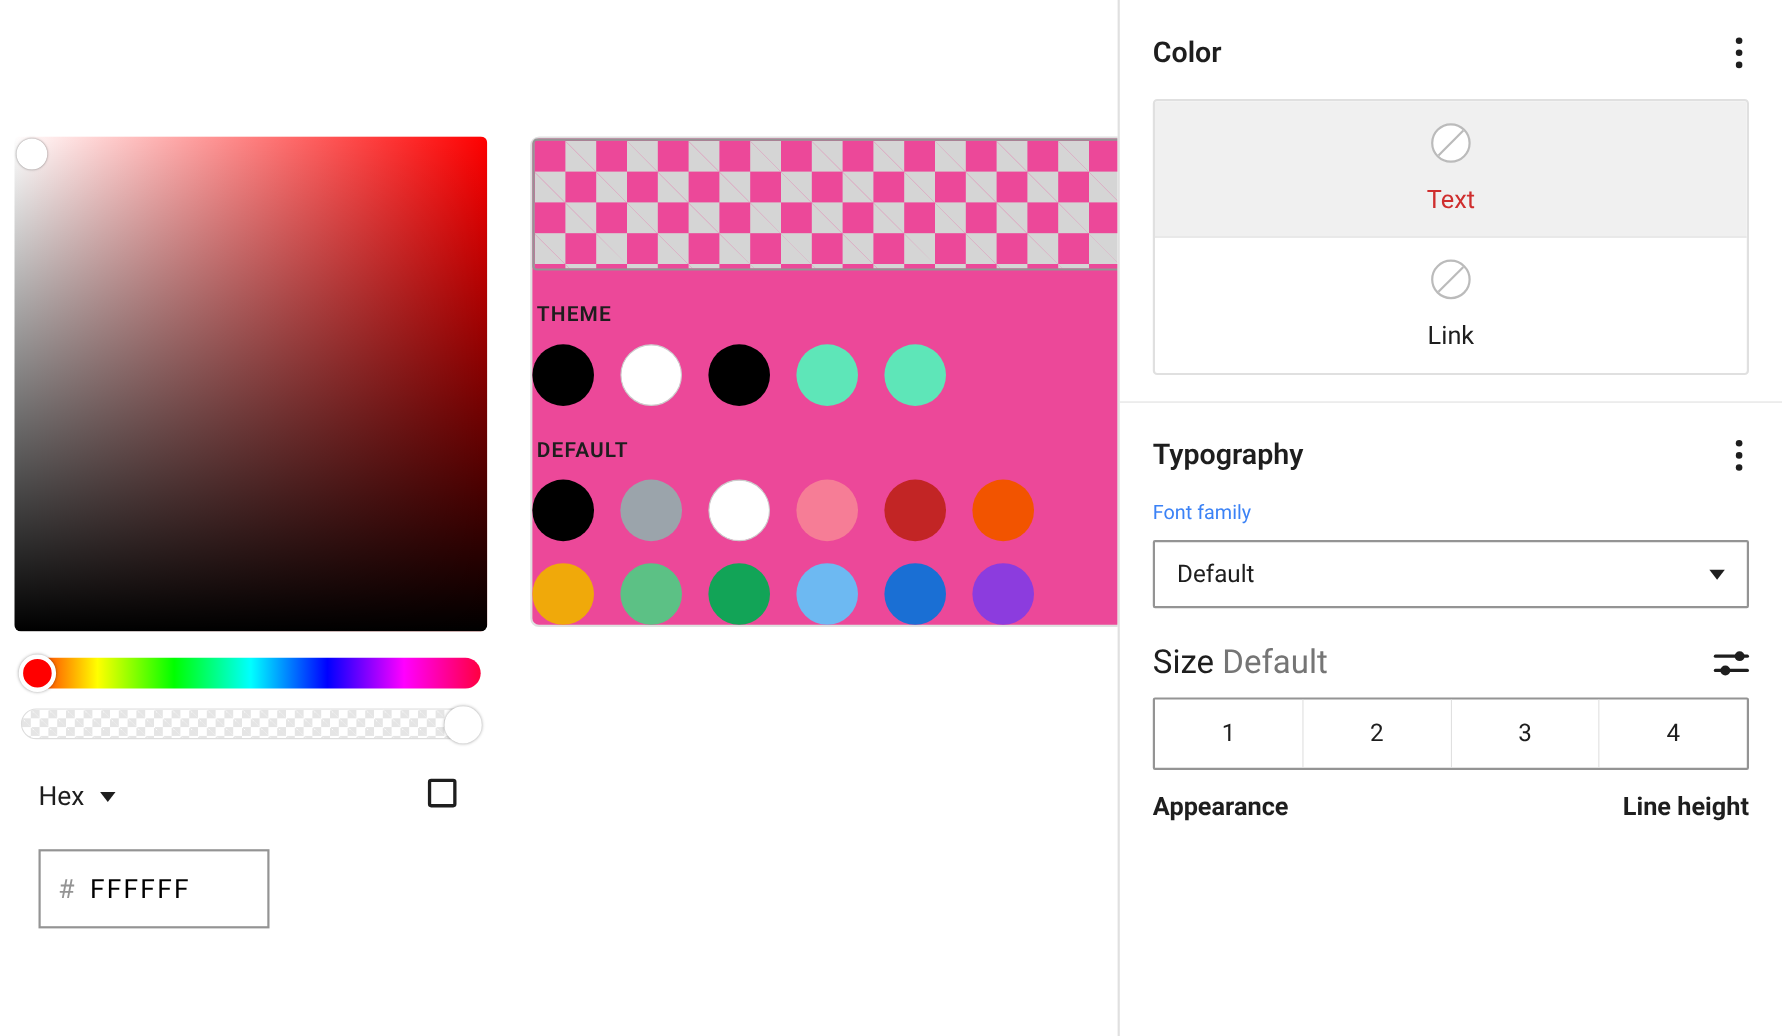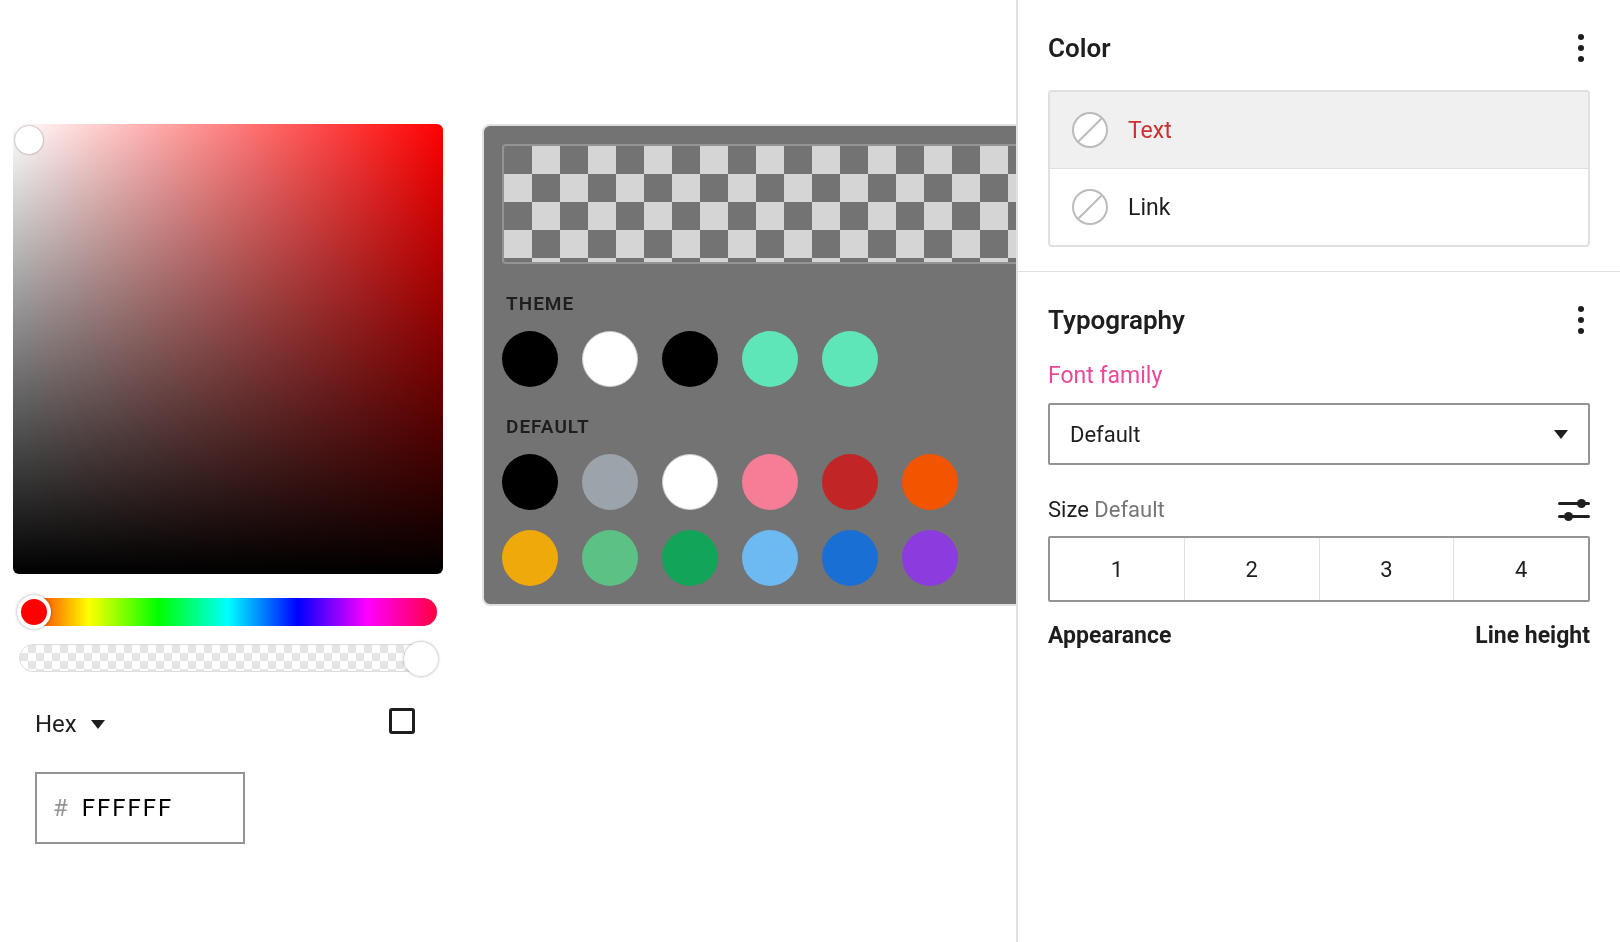--- a/index.html
+++ b/index.html
@@ -17,45 +17,45 @@
 .format-select { display: flex; align-items: center; gap: 8px; font-size: 24px; color: #1e1e1e; cursor: pointer; }
 .format-select .chev { width: 0; height: 0; border-left: 7px solid transparent; border-right: 7px solid transparent; border-top: 9px solid #1e1e1e; margin-left: 6px; }
 .copy-icon { width: 32px; height: 32px; position: relative; cursor: pointer; }
 .copy-icon .sq1 { position: absolute; top: 0; left: 0; width: 26px; height: 26px; border: 3px solid #1e1e1e; border-radius: 3px; background: #fff; }
 .copy-icon .sq2 { position: absolute; bottom: -6px; right: -6px; width: 26px; height: 26px; border: 3px solid #1e1e1e; border-radius: 3px; background: #fff; z-index: -1; }
 .hex-input-wrap { margin: 32px 22px 30px; width: 210px; height: 72px; border: 2px solid #949494; display: flex; align-items: center; padding: 0 16px; font-size: 24px; }
 .hex-input-wrap .hash { color: #949494; margin-right: 14px; }
 .hex-input-wrap input { border: none; outline: none; font-size: 24px; letter-spacing: 2px; width: 140px; }
 
 
-.swatches-panel { position: absolute; left: 482px; top: 124px; width: 652px; background: #737373; border: 2px solid #e0e0e0; border-radius: 8px; padding: 18px; }
+.swatches-panel { position: absolute; left: 482px; top: 124px; width: 652px; background: #ec4899; border: 2px solid #e0e0e0; border-radius: 8px; }
 .transparent-preview { width: 100%; height: 120px; border: 2px solid #949494; border-radius: 4px; background-image: linear-gradient(45deg,#d5d5d5 25%,transparent 25%,transparent 75%,#d5d5d5 75%),linear-gradient(45deg,#d5d5d5 25%,transparent 25%,transparent 75%,#d5d5d5 75%); background-size: 56px 56px; background-position: 0 0,28px 28px; }
 .swatch-section-label { font-size: 19px; font-weight: 600; letter-spacing: 1px; color: #1e1e1e; margin: 28px 0 16px 4px; }
 .swatch-row { display: flex; gap: 24px; flex-wrap: wrap; }
 .swatch { width: 56px; height: 56px; border-radius: 50%; cursor: pointer; }
 .swatch.bordered { border: 1px solid #ccc; }
 
 
 .sidebar { position: absolute; right: 0; top: 0; width: 604px; height: 100%; border-left: 2px solid #e0e0e0; background: #fff; }
 .sidebar-section { padding: 28px 30px 24px; border-bottom: 1px solid #e0e0e0; }
 .section-header { display: flex; justify-content: space-between; align-items: center; margin-bottom: 22px; }
 .section-title { font-size: 26px; font-weight: 600; }
 .kebab { display: flex; flex-direction: column; gap: 5px; cursor: pointer; padding: 6px; }
 .kebab span { width: 6px; height: 6px; background: #1e1e1e; border-radius: 50%; }
 .color-list { border: 2px solid #e0e0e0; border-radius: 4px; overflow: hidden; }
-.color-item { display: flex; align-items: center; gap: 20px; padding: 20px 22px; border-bottom: 1px solid #e0e0e0; cursor: pointer; font-size: 23px; }
+.color-item { display: flex; align-items: center; gap: 20px; padding: 20px 22px; border-bottom: 1px solid #e0e0e0; cursor: pointer; font-size: 23px; flex-direction: column; }
 .color-item:last-child { border-bottom: none; align-items: center; }
 .color-item.active { background: #f0f0f0; color: #cf2e2e; }
 .none-swatch { width: 36px; height: 36px; border-radius: 50%; border: 2px solid #bbb; position: relative; background: #fff; }
 .none-swatch::after { content: ""; position: absolute; width: 100%; height: 2px; background: #bbb; top: 50%; left: 0; transform: translateY(-50%) rotate(-45deg); }
-.field-label { font-size: 23px; margin-bottom: 14px; color: #ec4899; }
+.field-label { font-size: 18px; margin-bottom: 14px; color: #3b82f6; }
 .select-input { width: 100%; height: 62px; border: 2px solid #949494; display: flex; align-items: center; justify-content: space-between; padding: 0 20px; font-size: 22px; cursor: pointer; border-radius: 2px; }
 .select-input .chev { width: 0; height: 0; border-left: 7px solid transparent; border-right: 7px solid transparent; border-top: 9px solid #1e1e1e; }
 .size-row { display: flex; justify-content: space-between; align-items: center; margin-top: 32px; margin-bottom: 14px; }
-.size-label { font-size: 22px; }
+.size-label { font-size: 30px; }
 .size-label .muted { color: #757575; }
 .sliders-icon { width: 32px; height: 22px; position: relative; cursor: pointer; }
 .sliders-icon::before, .sliders-icon::after { content: ""; position: absolute; left: 0; right: 0; height: 3px; background: #1e1e1e; border-radius: 2px; }
 .sliders-icon::before { top: 3px; }
 .sliders-icon::after { bottom: 3px; }
 .sliders-icon .knob1, .sliders-icon .knob2 { position: absolute; width: 9px; height: 9px; background: #1e1e1e; border-radius: 50%; }
 .sliders-icon .knob1 { top: 0; right: 4px; }
 .sliders-icon .knob2 { bottom: 0; left: 6px; }
 .size-buttons { display: flex; border: 2px solid #949494; border-radius: 2px; }
 .size-btn { flex: 1; height: 62px; display: flex; align-items: center; justify-content: center; font-size: 22px; border-right: 1px solid #e0e0e0; cursor: pointer; }

